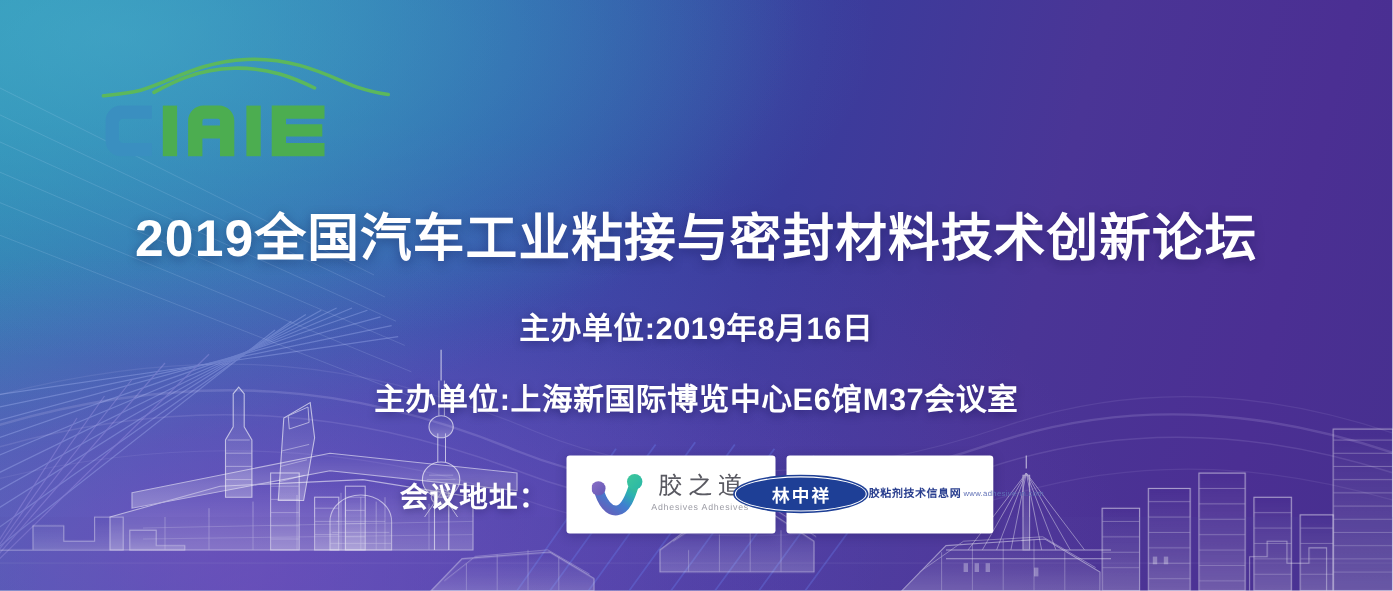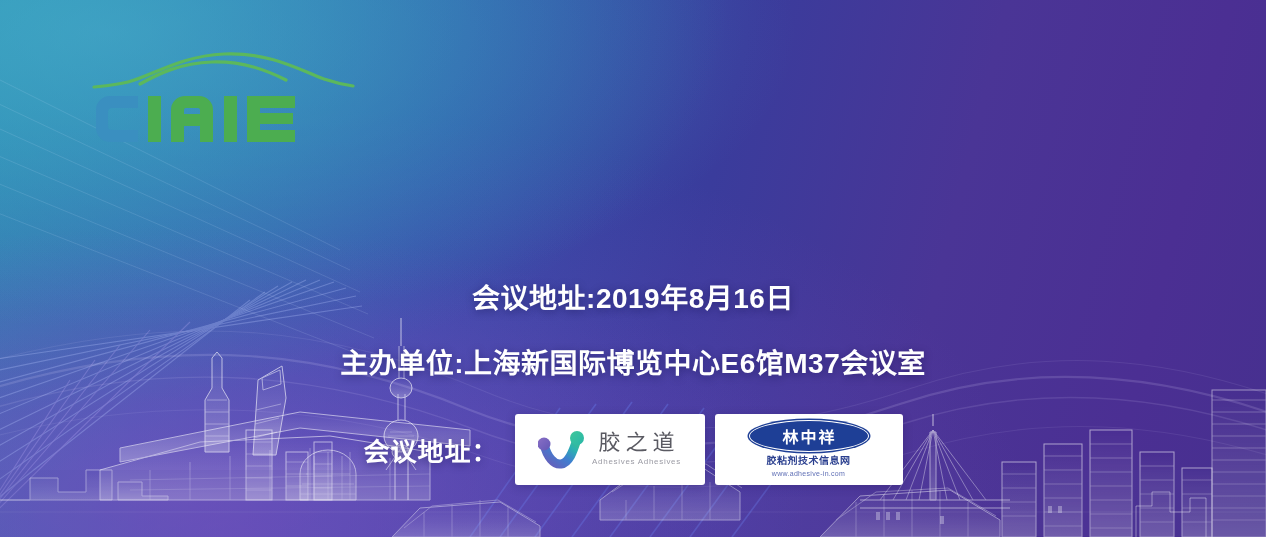--- a/index.html
+++ b/index.html
@@ -120,21 +120,21 @@
     font-size:8px;
     color:#9b9ba4;
     letter-spacing:0.7px;
     line-height:12px;
     white-space:nowrap;
   }
 
   
   #sponsor2{
     display:flex;
-    flex-direction:column;
+    flex-direction:row;
     align-items:center;
     justify-content:flex-end;
     gap:2px;
   }
   #sponsor2-oval{
     width:118px;height:30px;
     background:#1e3f96;
     border-radius:50%;
     display:flex;align-items:center;justify-content:center;
     border:1.5px solid #ffffff;
@@ -387,22 +387,23 @@
         <path fill="#4cad50" d="M83 102 v-32 a14 14 0 0 1 14 -14 h14 a14 14 0 0 1 14 14 v32 h-13 v-16 h-16 v16 z
                  M96 74 h16 v-4 a2 2 0 0 0 -2 -2 h-12 a2 2 0 0 0 -2 2 z"></path>
 
         <rect x="136" y="56" width="13" height="46" fill="#4cad50"></rect>
 
         <path fill="#4cad50" d="M159 56 h48 v12 h-35 v5 h33 v11 h-33 v6 h35 v12 h-48 z"></path>
       </g>
     </svg>
   </div>
 
-
-  <div class="info-line" id="date-line">会议地址:2019年8月16日</div>
+  <div id="headline">2019全国汽车工业粘接与密封材料技术创新论坛</div>
+
+  <div class="info-line" id="date-line">主办单位:2019年8月16日</div>
   <div class="info-line" id="venue-line">主办单位:上海新国际博览中心E6馆M37会议室</div>
 
   <div id="organizer-row">
 
     <span id="organizer-label">会议地址：</span>
 
     <div class="logo-card" id="sponsor-card-1">
       <div id="sponsor1">
         <div id="sponsor1-mark">
           <svg viewBox="0 0 52 44" xmlns="http://www.w3.org/2000/svg">

